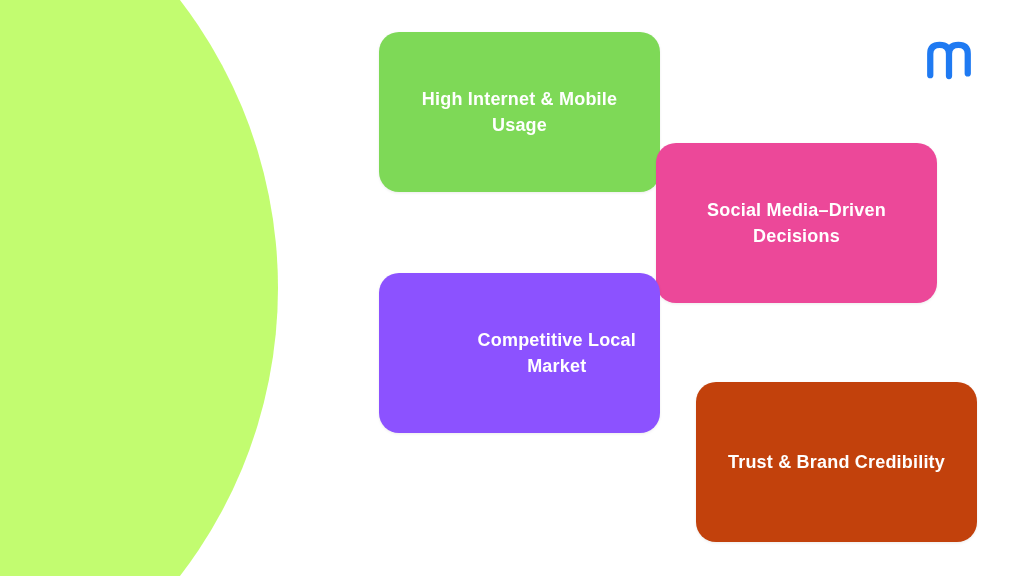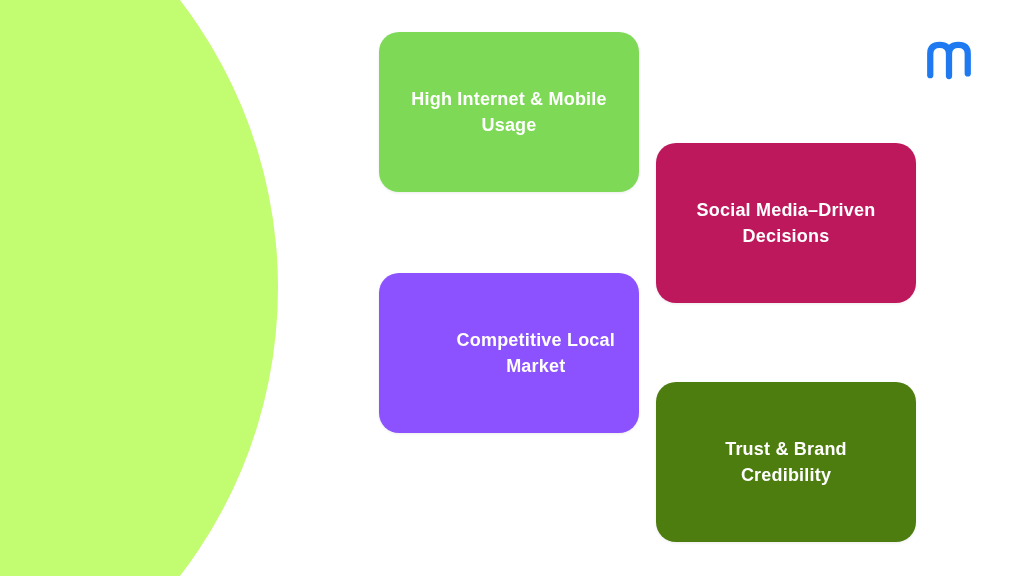--- a/index.html
+++ b/index.html
@@ -15,21 +15,21 @@
   .blob {
     position: absolute;
     left: -666px;
     top: -184px;
     width: 944px;
     height: 944px;
     border-radius: 50%;
   }
   .card {
     position: absolute;
-    width: 260px;
+    width: 281px;
     height: 160px;
     border-radius: 20px;
     display: flex;
     align-items: center;
     justify-content: center;
     text-align: center;
     padding: 20px 24px;
     box-shadow: 0 1px 3px rgba(0,0,0,0.08);
   }
   .card-label {
@@ -57,31 +57,31 @@
 
 <div class="canvas">
 
   <div class="blob" style="background: rgb(194, 252, 112);"></div>
 
   <div class="card card-green" style="background: rgb(126, 217, 87);">
     <span class="card-label" style="color: rgb(255, 255, 255);">High Internet &amp; Mobile
 Usage</span>
   </div>
 
-  <div class="card card-orange" style="background: #be185d;">
+  <div class="card card-orange" style="background: #ec4899;">
     <span class="card-label" style="color: rgb(255, 255, 255);">Social Media–Driven
 Decisions</span>
   </div>
 
   <div class="card card-purple" style="background: rgb(140, 82, 255); justify-content: flex-end;">
     <span class="card-label" style="color: rgb(255, 255, 255);">Competitive Local
 Market</span>
   </div>
 
-  <div class="card card-mauve" style="background: #4d7c0f;">
+  <div class="card card-mauve" style="background: #c2410c; margin-left: 40px;">
     <span class="card-label" style="color: rgb(255, 255, 255);">Trust &amp; Brand Credibility</span>
   </div>
 
   <svg class="logo" viewBox="0 0 56 46">
     <path id="logo-path" d="M7 40 L7 16 Q7 6 17.5 6 Q28 6 28 16 L28 41 M28 16 Q28 6 38.5 6 Q49 6 49 16 L49 38" fill="none" stroke-width="7" stroke-linecap="round" stroke-linejoin="round" stroke="#1f7af2"></path>
   </svg>
 
 </div>
 
 </body></html>

